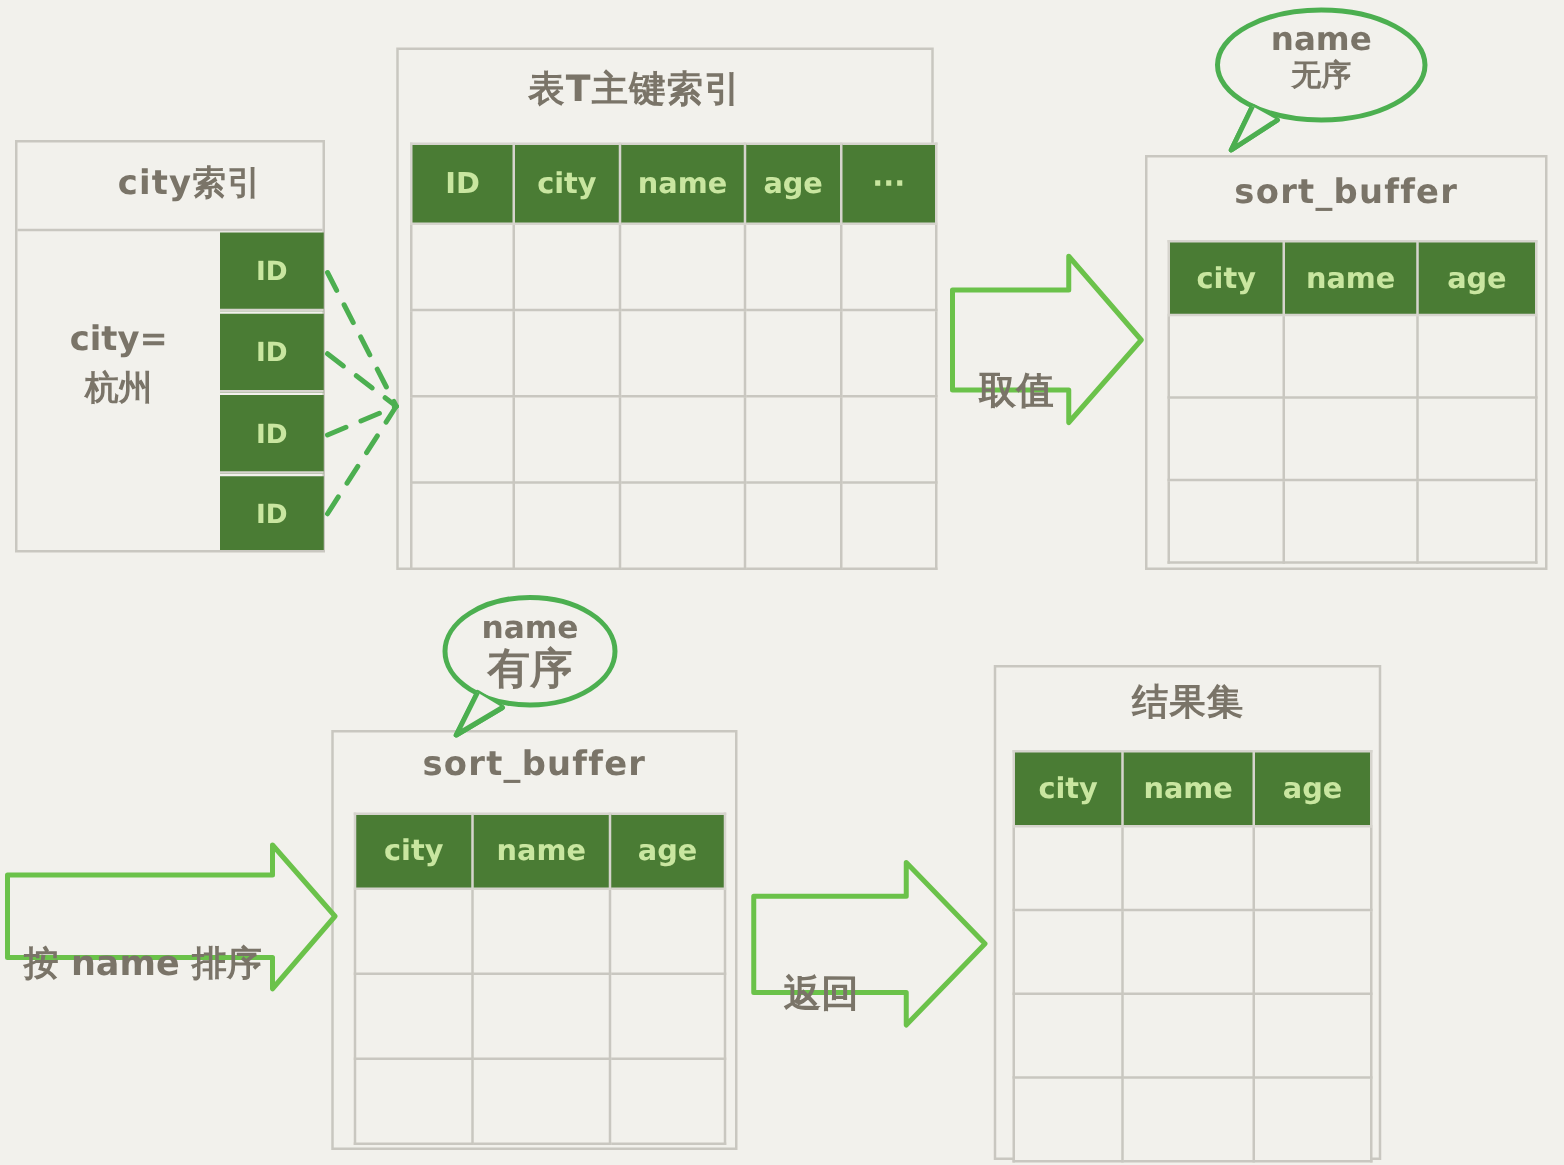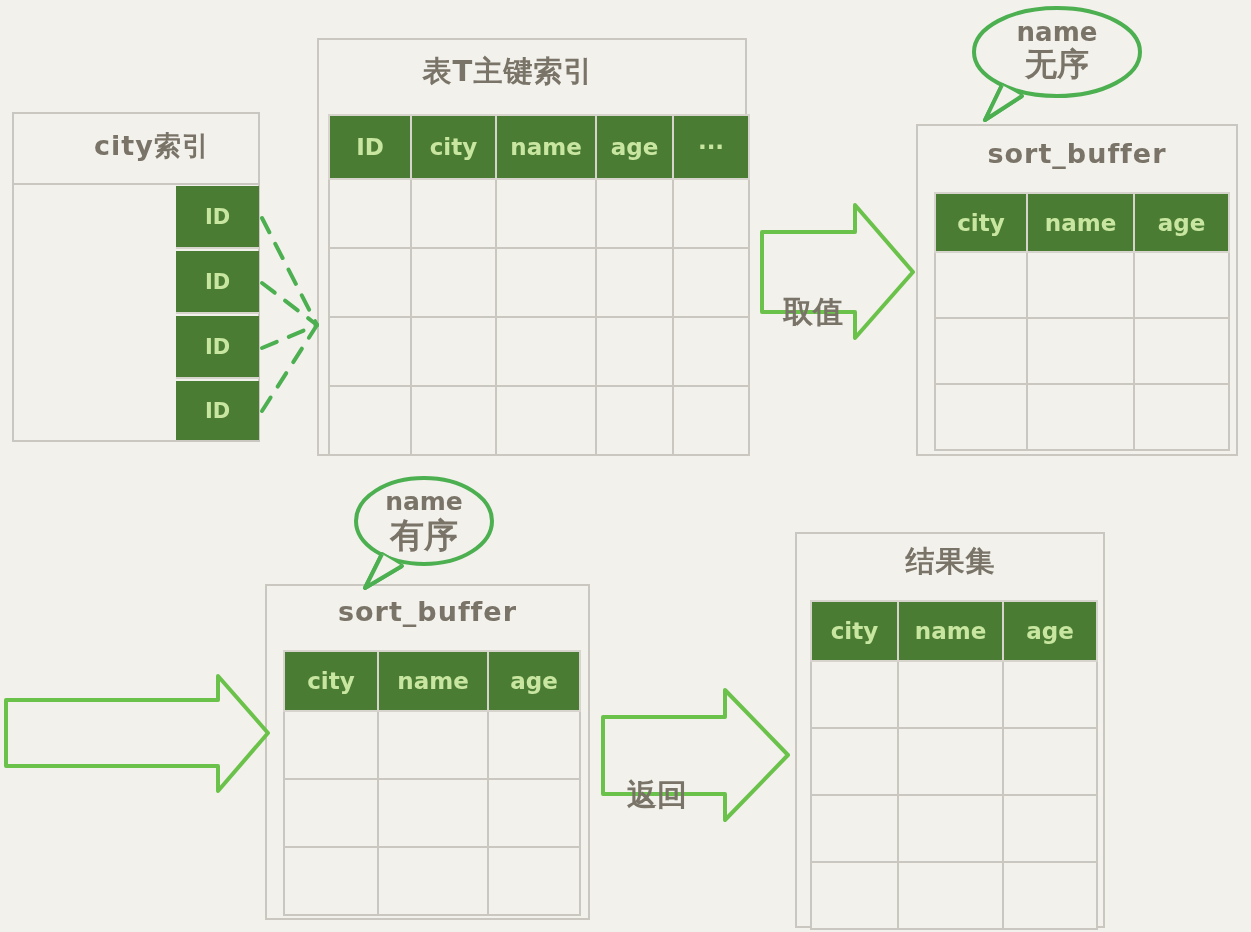--- a/index.html
+++ b/index.html
@@ -102,20 +102,24 @@
 </style>
 </head>
 <body>
 
 <div id="stage">
 
   <div class="panel" style="left:12px; top:112px; width:248px; height:330px;">
   </div>
   <div class="panel-title" style="left:12px; top:128px; width:280px; font-size:27px;">city索引</div>
   <div class="ci-divider" style="left:14px; top:183px; width:244px;"></div>
+  <div class="ci-cond" style="left:20px; top:252px; width:150px; font-size:27px;">
+    <div>city=</div>
+    <div>杭州</div>
+  </div>
 
   <div class="idcell" style="left:176px; top:186px; width:83px; height:63px;">ID</div>
   <div class="idcell" style="left:176px; top:251px; width:83px; height:63px;">ID</div>
   <div class="idcell" style="left:176px; top:316px; width:83px; height:63px;">ID</div>
   <div class="idcell" style="left:176px; top:381px; width:83px; height:59px; border-bottom:none;">ID</div>
 
   <div class="panel" style="left:317px; top:38px; width:430px; height:418px;">
   </div>
   <div class="panel-title" style="left:317px; top:52px; width:382px; font-size:29px;">表T主键索引</div>
   <table class="gtable" style="left:328px; top:114px; width:410px; height:330px;">
@@ -278,26 +282,27 @@
 
     <g>
       <ellipse cx="424" cy="521" rx="68" ry="43" fill="none" stroke="#4caf50" stroke-width="4"></ellipse>
       <path d="M 382 554 L 365 588 L 402 566 Z" fill="#f2f1ec" stroke="#4caf50" stroke-width="4" stroke-linejoin="round"></path>
       <path d="M 382 554 L 365 588 L 402 566" fill="#f2f1ec" stroke="#4caf50" stroke-width="4" stroke-linejoin="round"></path>
     </g>
   </svg>
 
   <div class="bubble-text" style="left:977px; top:18px; width:160px; font-size:26px;">
     <div>name</div>
-    <div style="font-size:32px;">无序</div>
+    <div style="font-size:24px;">无序</div>
   </div>
 
   <div class="bubble-text" style="left:349px; top:488px; width:150px; font-size:25px;">
     <div>name</div>
     <div style="font-size:34px;">有序</div>
   </div>
 
   <div class="arrow-label" style="left:783px; top:252px; font-size:30px;">取值</div>
 
+  <div class="arrow-label" style="left:19px; top:712px; font-size:28px;">按 name 排序</div>
 
   <div class="arrow-label" style="left:627px; top:735px; font-size:30px;font-family:Liberation Serif, serif;">返回</div>
 
 </div>
 
 </body></html>

